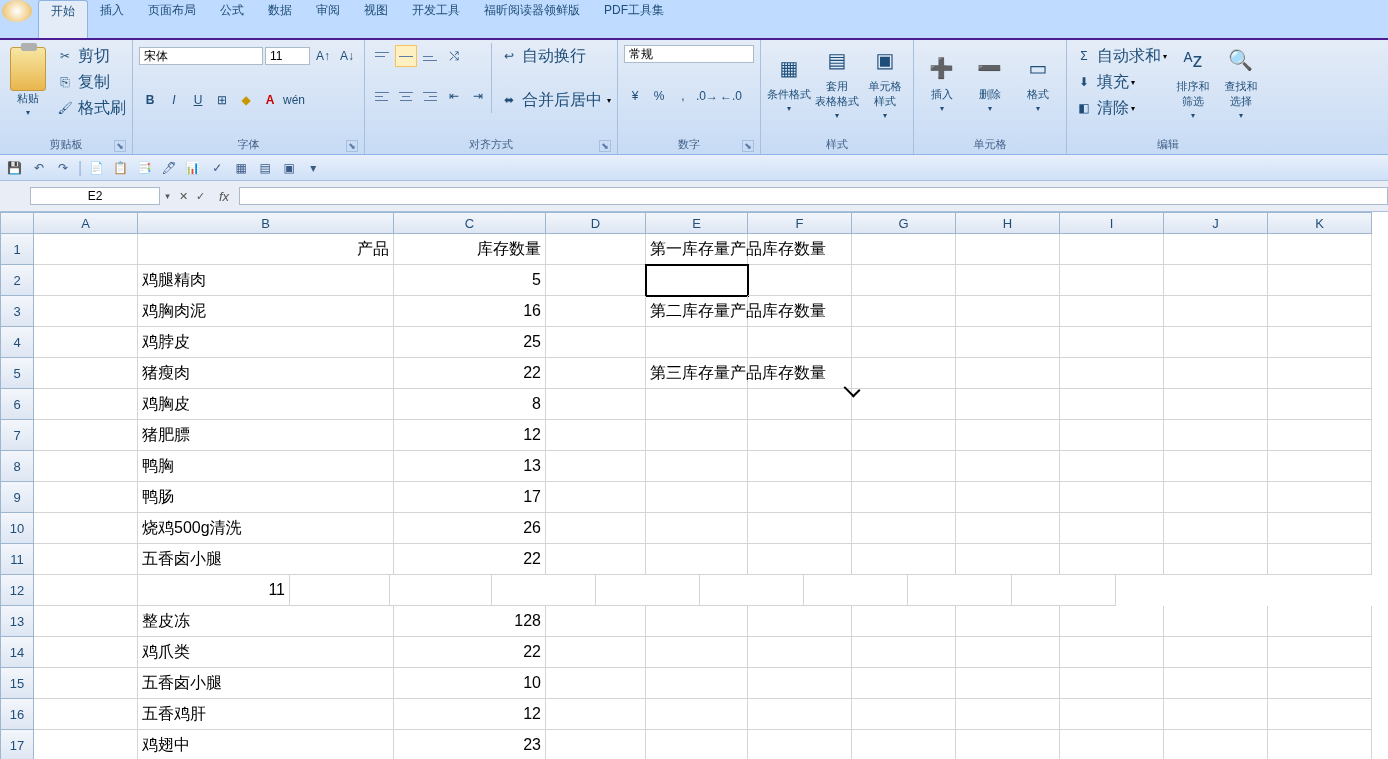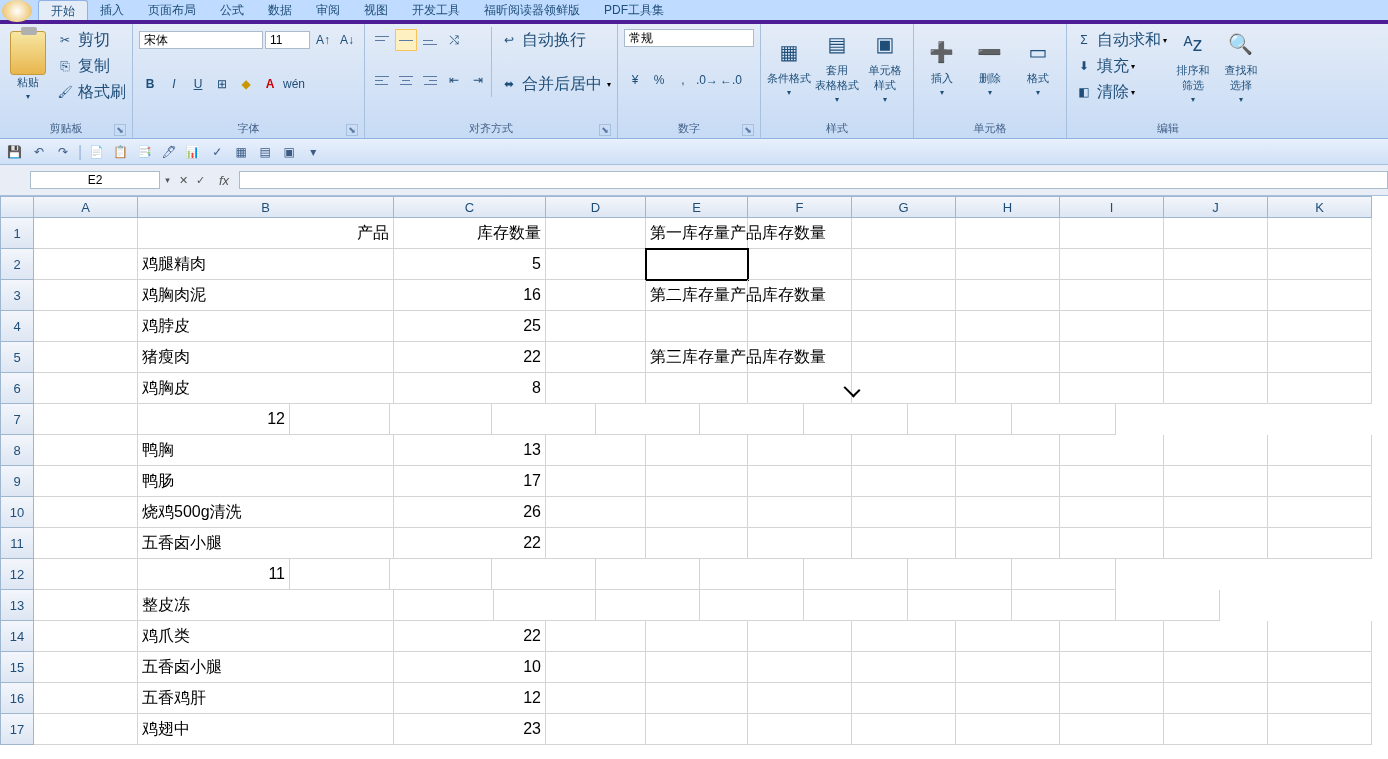--- a/index.html
+++ b/index.html
@@ -1,19 +1,19 @@
 <!DOCTYPE html>
 <html><head>
 <meta charset="utf-8">
 <style>
 * { box-sizing: border-box; margin: 0; padding: 0; font-family: "Microsoft YaHei", "SimSun", sans-serif; }
 body { background: #fff; overflow: hidden; }
 
 
-.tabs { display: flex; background: #bfdbff; height: 24px; border-bottom: 4px solid #4c1d95; }
+.tabs { display: flex; background: #bfdbff; height: 40px; border-bottom: 2px solid #4c1d95; }
 .tab { padding: 2px 12px; font-size: 12px; color: #1f4e79; cursor: pointer; }
 .tab.active { background: #e4ecf7; border: 1px solid #8db2e3; border-bottom: none; border-radius: 3px 3px 0 0; }
 .office-btn { width: 30px; height: 22px; background: radial-gradient(circle,#fff,#e8b64e); border-radius: 50%; margin: 0 6px 0 2px; }
 
 
 .ribbon { display: flex; background: linear-gradient(#e4ecf7,#c7dbf5); height: 115px; border-bottom: 1px solid #8db2e3; }
 .group { border-right: 1px solid #a7c0de; display: flex; flex-direction: column; padding: 3px 4px 0 4px; }
 .group-body { flex: 1; display: flex; align-items: flex-start; }
 .group-label { text-align: center; font-size: 11px; color: #405f87; padding: 2px 0; position: relative; }
 .group-label .launcher { position:absolute; right:2px; bottom:2px; width:12px; height:12px; font-size:9px; color:#5b7aa6; border:1px solid #a7c0de; line-height:10px; }
@@ -437,20 +437,21 @@
           <div class="cell cE"></div>
           <div class="cell cF"></div>
           <div class="cell cG"></div>
           <div class="cell cH"></div>
           <div class="cell cI"></div>
           <div class="cell cJ"></div>
           <div class="cell cK"></div>
         </div>
         <div class="cellrow">
           <div class="cell cA"></div>
+          <div class="cell cB">猪肥膘</div>
           <div class="cell cC r">12</div>
           <div class="cell cD"></div>
           <div class="cell cE"></div>
           <div class="cell cF"></div>
           <div class="cell cG"></div>
           <div class="cell cH"></div>
           <div class="cell cI"></div>
           <div class="cell cJ"></div>
           <div class="cell cK"></div>
         </div>
@@ -514,20 +515,21 @@
           <div class="cell cF"></div>
           <div class="cell cG"></div>
           <div class="cell cH"></div>
           <div class="cell cI"></div>
           <div class="cell cJ"></div>
           <div class="cell cK"></div>
         </div>
         <div class="cellrow">
           <div class="cell cA"></div>
           <div class="cell cB">整皮冻</div>
+          <div class="cell cC r">128</div>
           <div class="cell cD"></div>
           <div class="cell cE"></div>
           <div class="cell cF"></div>
           <div class="cell cG"></div>
           <div class="cell cH"></div>
           <div class="cell cI"></div>
           <div class="cell cJ"></div>
           <div class="cell cK"></div>
         </div>
         <div class="cellrow">

